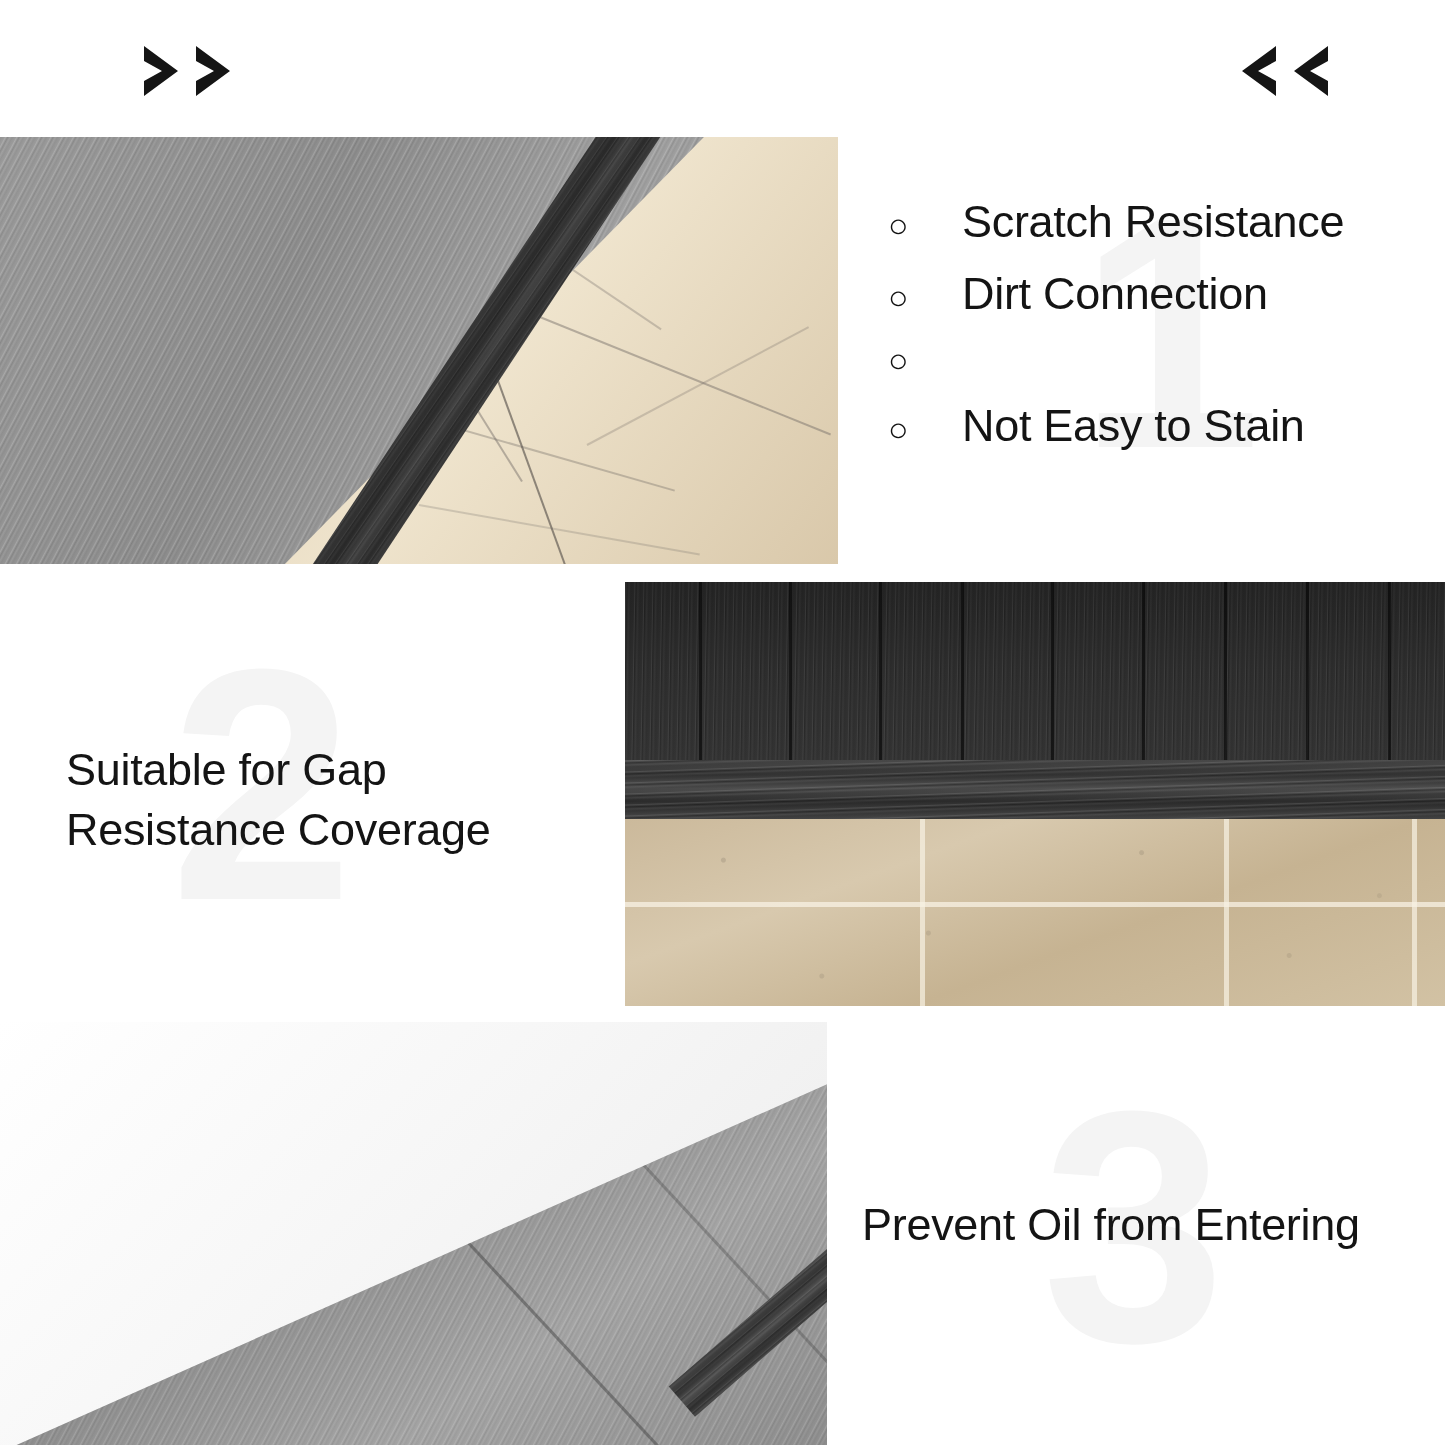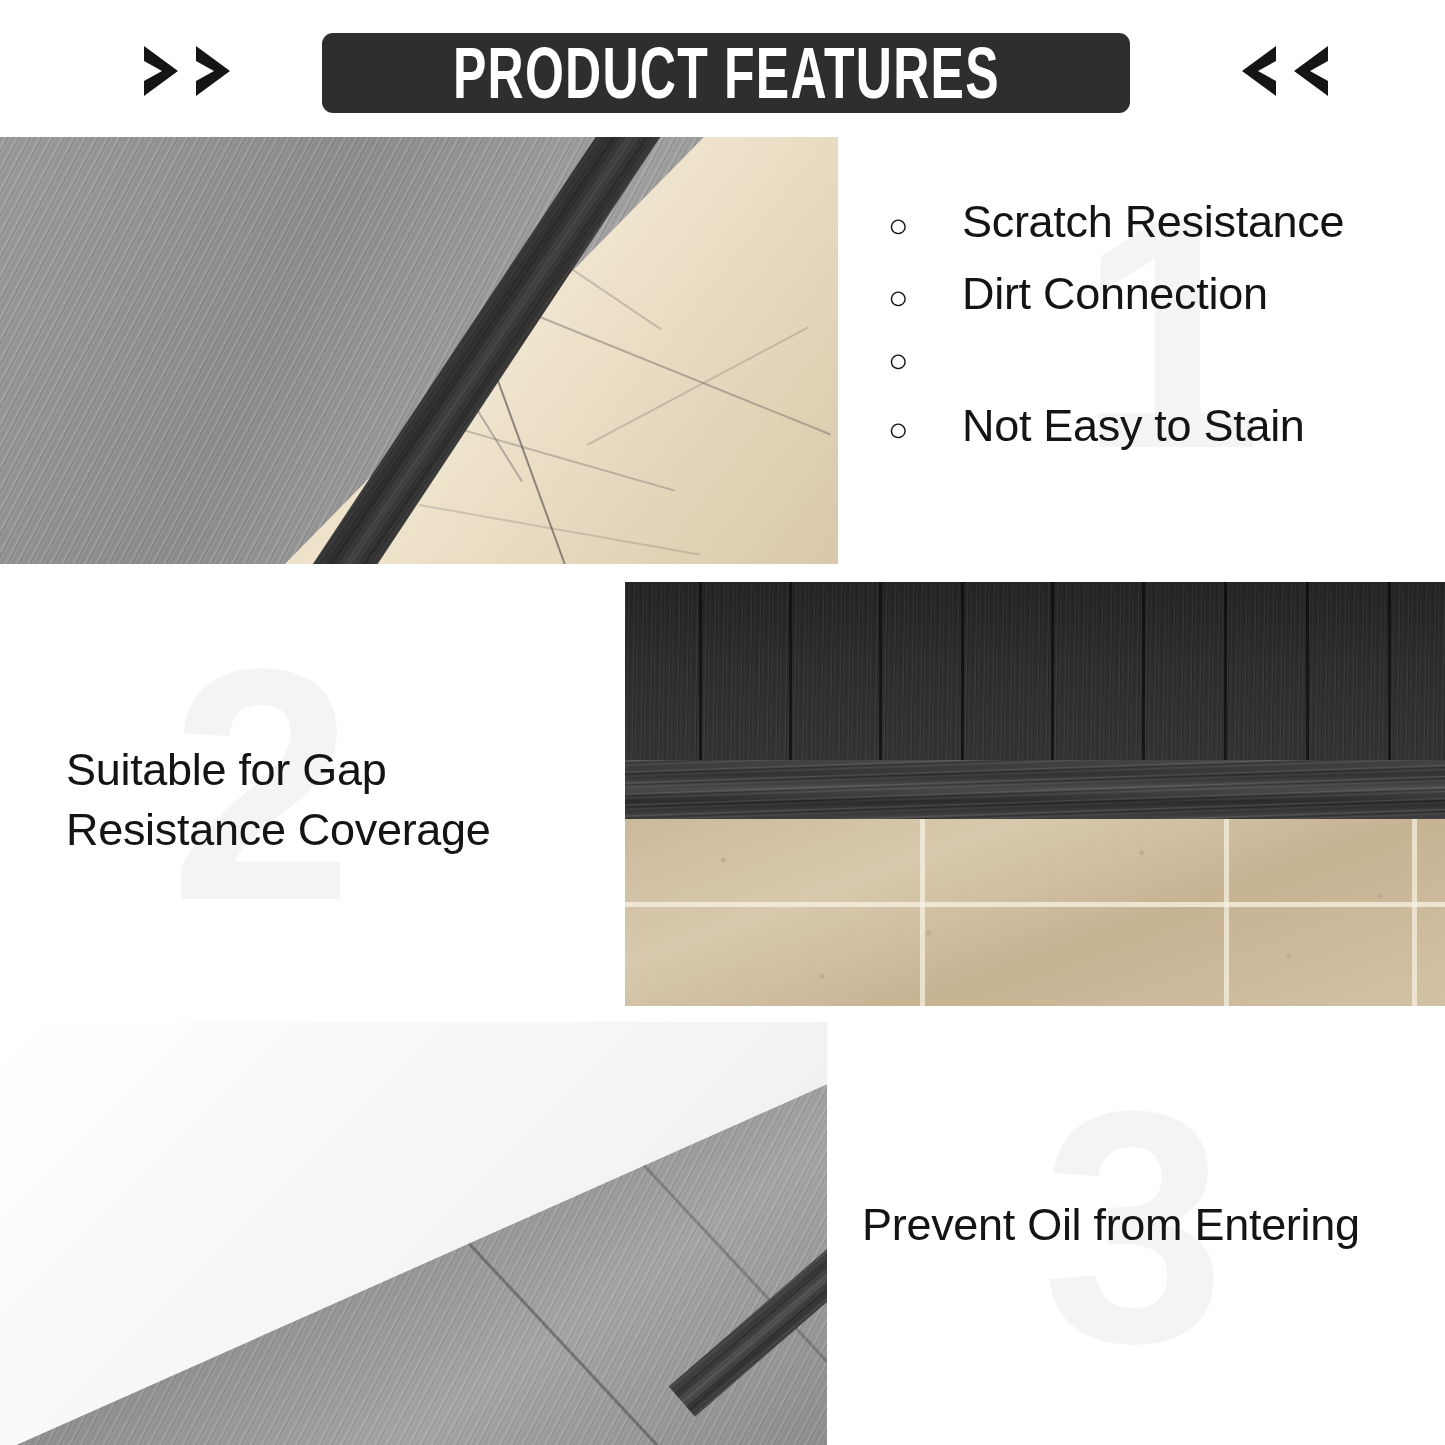--- a/index.html
+++ b/index.html
@@ -267,23 +267,20 @@
 
     <div class="chev-group" id="chev-left">
       <svg class="chev" viewBox="0 0 42 56">
         <polygon points="4,3 38,28 4,53 4,38 22,28 4,18" fill="#151515"></polygon>
       </svg>
       <svg class="chev" viewBox="0 0 42 56">
         <polygon points="4,3 38,28 4,53 4,38 22,28 4,18" fill="#151515"></polygon>
       </svg>
     </div>
 
-    <div id="title-banner">
-      <span id="title-text">PRODUCT FEATURES</span>
-    </div>
 
     <div class="chev-group" id="chev-right">
       <svg class="chev" viewBox="0 0 42 56">
         <polygon points="38,3 4,28 38,53 38,38 20,28 38,18" fill="#151515"></polygon>
       </svg>
       <svg class="chev" viewBox="0 0 42 56">
         <polygon points="38,3 4,28 38,53 38,38 20,28 38,18" fill="#151515"></polygon>
       </svg>
     </div>
   </div>

